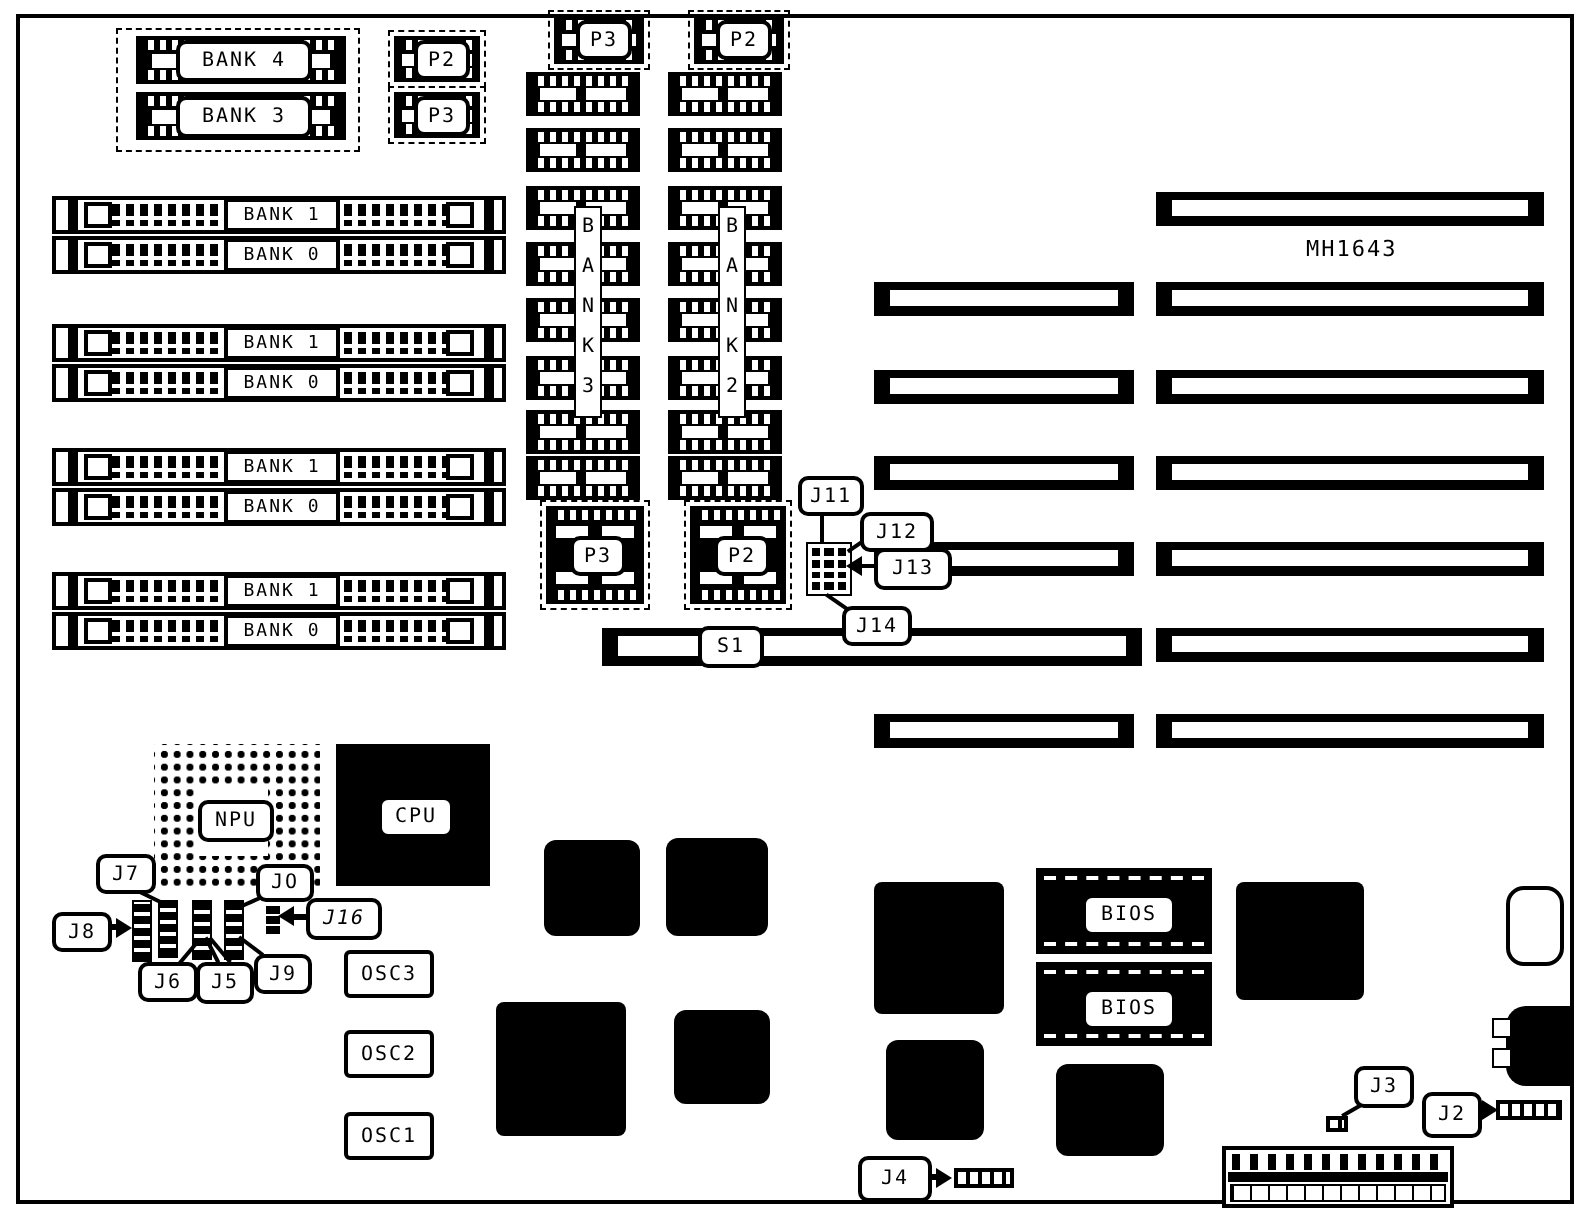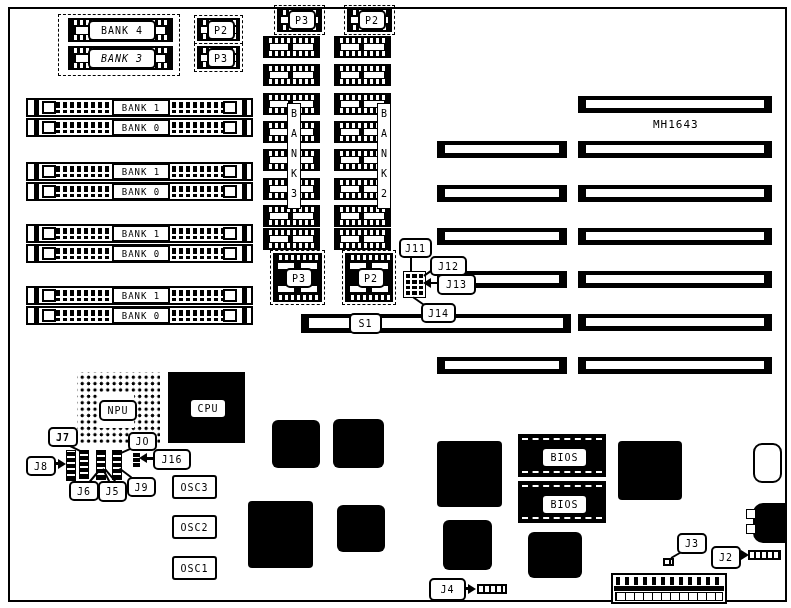--- a/index.html
+++ b/index.html
@@ -94,21 +94,21 @@
     <div class="win" style="right:8px;top:9px;width:22px;height:7px;"></div>
   </div>
   <div class="lbl" style="left:88px;top:20px;width:64px;height:17px;">
     <span>BANK 4</span>
   </div>
 
   <div class="dip" style="left:68px;top:46px;width:105px;height:24px;">
     <div class="win" style="left:8px;top:9px;width:22px;height:7px;"></div>
     <div class="win" style="right:8px;top:9px;width:22px;height:7px;"></div>
   </div>
-  <div class="lbl" style="left:88px;top:48px;width:64px;height:17px;font-style:italic;">
+  <div class="lbl" style="left:88px;top:48px;width:64px;height:17px;">
     <span>BANK 3</span>
   </div>
 
   <div class="dip" style="left:197px;top:18px;width:43px;height:23px;outline:1px dashed #000;outline-offset:2px;">
     <div class="win" style="left:4px;top:9px;width:8px;height:6px;"></div>
     <div class="win" style="right:4px;top:9px;width:8px;height:6px;"></div>
   </div>
   <div class="lbl" style="left:207px;top:20px;width:24px;height:16px;">
     <span>P2</span>
   </div>
@@ -196,21 +196,21 @@
       <div class="win" style="left:30px;top:8px;width:20px;height:6px;"></div>
     </div>
   <div class="dip" style="left:334px;top:205px;width:57px;height:22px;">
       <div class="win" style="left:7px;top:8px;width:18px;height:6px;"></div>
       <div class="win" style="left:30px;top:8px;width:20px;height:6px;"></div>
     </div>
   <div class="dip" style="left:334px;top:228px;width:57px;height:22px;">
       <div class="win" style="left:7px;top:8px;width:18px;height:6px;"></div>
       <div class="win" style="left:30px;top:8px;width:20px;height:6px;"></div>
     </div>
-  <div class="vlbl" style="left:377px;top:103px;height:104px;">BANK2</div>
+  <div class="vlbl" style="left:359px;top:103px;height:104px;">BANK2</div>
 
   <div class="dip" style="left:273px;top:253px;width:49px;height:49px;outline:1px dashed #000;outline-offset:2px;">
     <div class="win" style="left:5px;top:10px;width:16px;height:6px;"></div>
     <div class="win" style="right:5px;top:10px;width:16px;height:6px;"></div>
     <div class="win" style="left:5px;top:33px;width:16px;height:6px;"></div>
     <div class="win" style="right:5px;top:33px;width:16px;height:6px;"></div>
   </div>
   <div class="lbl" style="left:285px;top:268px;width:24px;height:16px;">
     <span>P3</span>
   </div>
@@ -419,39 +419,39 @@
   <div class="ln" style="left:52px;top:462px;width:8px;height:3px;"></div>
   <div class="arr r" style="left:58px;top:459px;"></div>
   <div class="ln" style="left:87px;top:475px;width:15px;height:2px;transform:rotate(-50deg);"></div>
   <div class="ln" style="left:99px;top:474px;width:14px;height:2px;transform:rotate(63deg);"></div>
   <div class="ln" style="left:102px;top:474px;width:16px;height:2px;transform:rotate(50deg);"></div>
   <div class="ln" style="left:118px;top:472px;width:15px;height:2px;transform:rotate(37deg);"></div>
   <div class="ln" style="left:119px;top:450px;width:13px;height:2px;transform:rotate(-24deg);"></div>
   <div class="ln" style="left:145px;top:457px;width:9px;height:3px;"></div>
   <div class="arr l" style="left:139px;top:453px;"></div>
 
-  <div class="lbl" style="left:48px;top:427px;width:26px;height:16px;font-weight:bold;">
+  <div class="lbl" style="left:48px;top:427px;width:26px;height:16px;">
       <span>J7</span>
     </div>
   <div class="lbl" style="left:26px;top:456px;width:26px;height:16px;">
       <span>J8</span>
     </div>
   <div class="lbl" style="left:69px;top:481px;width:26px;height:16px;">
       <span>J6</span>
     </div>
   <div class="lbl" style="left:98px;top:481px;width:25px;height:17px;">
       <span>J5</span>
     </div>
   <div class="lbl" style="left:127px;top:477px;width:25px;height:16px;">
       <span>J9</span>
     </div>
   <div class="lbl" style="left:128px;top:432px;width:25px;height:15px;">
       <span>JO</span>
     </div>
-  <div class="lbl" style="left:153px;top:449px;width:34px;height:17px;">
+  <div class="lbl" style="left:153px;top:449px;width:34px;height:17px;font-style:italic;">
       <span>J16</span>
     </div>
 
   <div class="osc" style="left:172px;top:475px;width:41px;height:20px;">
       <span>OSC3</span>
     </div>
   <div class="osc" style="left:172px;top:515px;width:41px;height:20px;">
       <span>OSC2</span>
     </div>
   <div class="osc" style="left:172px;top:556px;width:41px;height:20px;">

